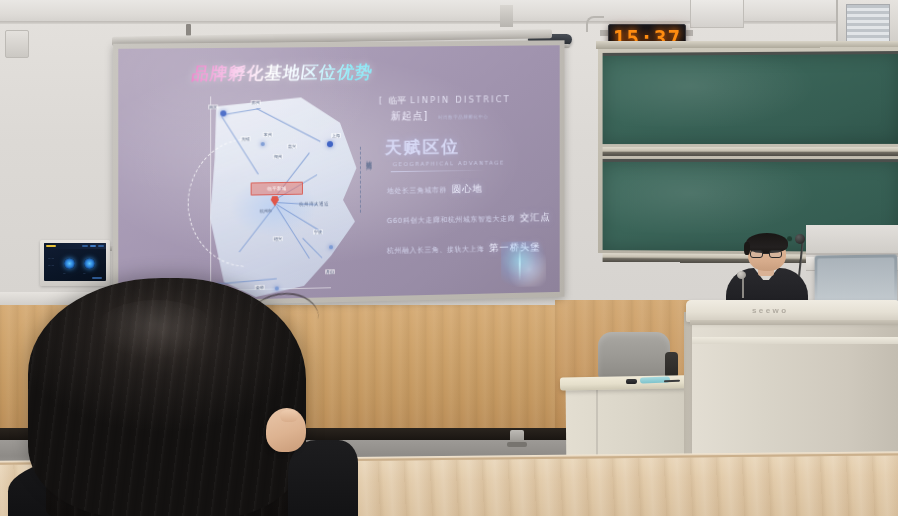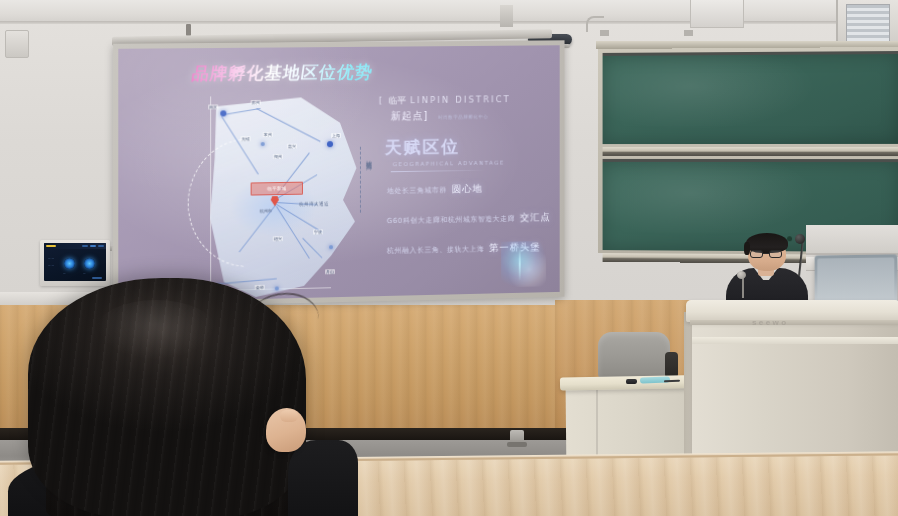--- a/index.html
+++ b/index.html
@@ -417,21 +417,21 @@
   }
   .podium-lip {
     position:absolute; left:690px; top:320px; width:208px; height:5px;
     background:linear-gradient(180deg,#cbc5b8,#b7b1a5);
   }
   .podium-band {
     position:absolute; left:692px; top:337px; width:206px; height:7px;
     background:linear-gradient(180deg,#eeeade,#dcd7cb);
   }
   .podium-logo {
-    position:absolute; left:752px; top:318px;
+    position:absolute; left:752px; top:306px;
     font-size:8px; letter-spacing:2.4px; font-weight:bold;
     color:#a8a298;
     font-family:"Liberation Sans",sans-serif;
     opacity:0.85;
   }
   .podium-side {
     position:absolute; left:684px; top:312px; width:10px; height:150px;
     background:linear-gradient(90deg,#bdb7ab,#d5cfc3);
   }
 
@@ -646,20 +646,23 @@
   <div class="speaker-base"></div>
   <div class="conduit"></div>
   <div class="ac-unit">
     
   </div>
   <div class="vent"></div>
   <div class="vent-inner"></div>
 
   <div class="clock-mount-l"></div>
   <div class="clock-mount-r"></div>
+  <div class="clock">
+    <span class="clock-digits">15:37</span>
+  </div>
 
   <div class="board-top-trim"></div>
   <div class="board-outer">
     <div class="board-panel"></div>
     <div class="board-tray"></div>
     <div class="board-panel">
       <div class="board-magnet"></div>
     </div>
     <div class="board-tray">
       

